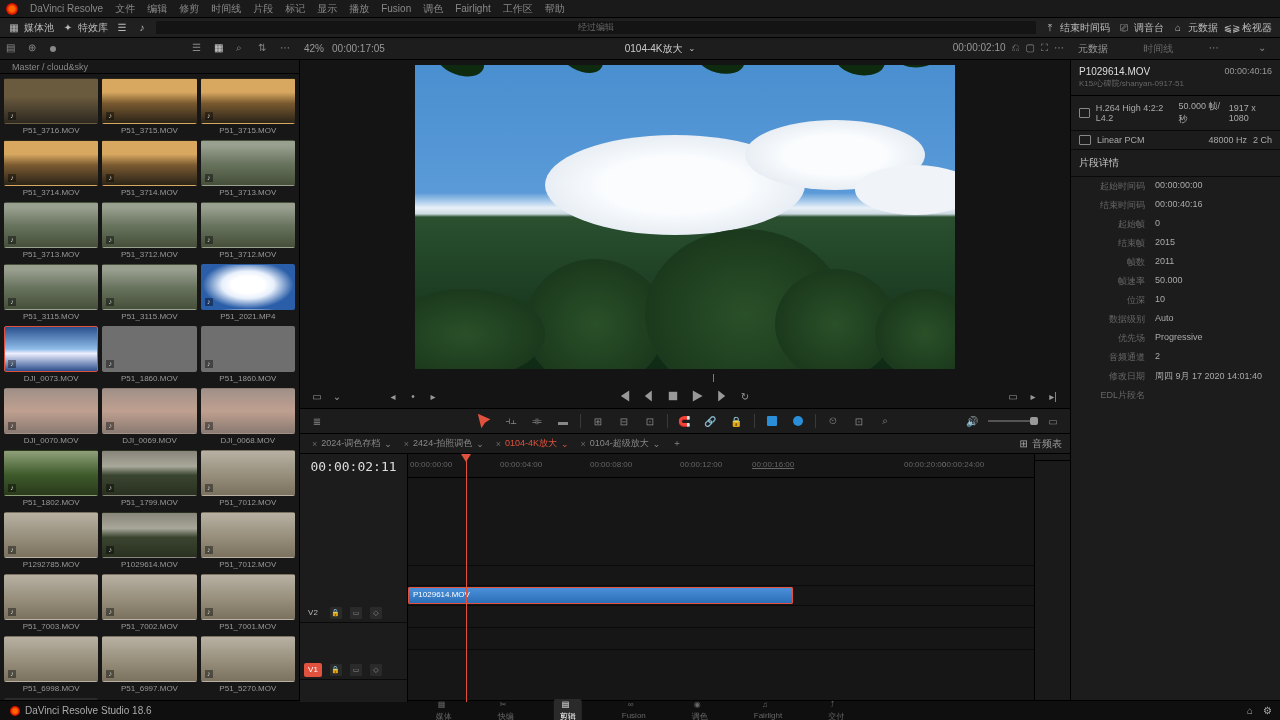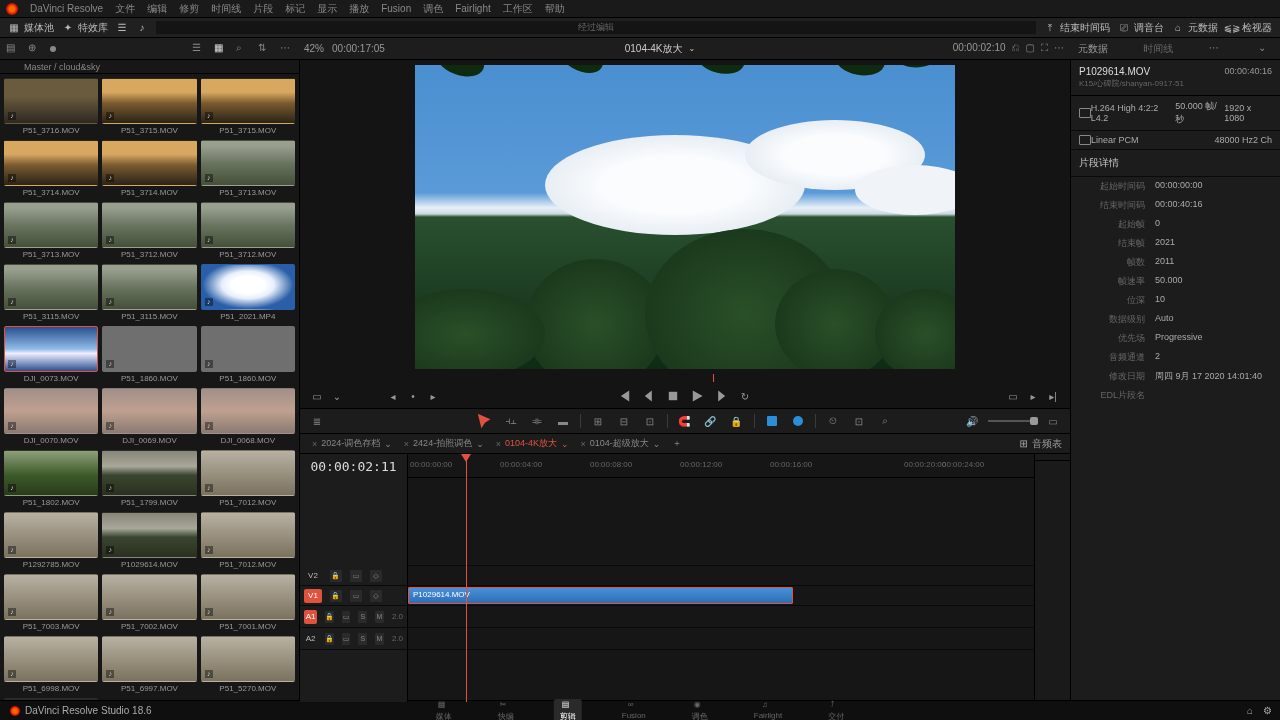--- a/index.html
+++ b/index.html
@@ -13,21 +13,21 @@
 .rowbar .ic { width:12px; height:12px; display:inline-flex; align-items:center; justify-content:center; }
 .rowbar .center { flex:1; text-align:center; color:#ccc; font-size:11px; }
 .secbar { height:22px; background:#1d1d1d; display:flex; align-items:center; border-bottom:1px solid #000; }
 .secbar .l { width:300px; display:flex; align-items:center; gap:8px; padding:0 6px; }
 .secbar .c { flex:1; display:flex; align-items:center; justify-content:center; color:#ccc; gap:6px; }
 .secbar .r { width:210px; display:flex; align-items:center; justify-content:space-between; padding:0 8px; color:#999; }
 .secbar .ic { width:14px; height:14px; cursor:pointer; color:#888; }
 .secbar .dot { width:6px;height:6px;border-radius:50%;background:#888;display:inline-block; }
 .main { display:flex; height:642px; }
 .mpool { width:300px; background:#171717; display:flex; flex-direction:column; border-right:1px solid #000; }
-.mpool .path { height:14px; padding:2px 24px; color:#888; font-size:9px; border-bottom:1px solid #000; }
+.mpool .path { height:14px; padding:2px 12px; color:#888; font-size:9px; border-bottom:1px solid #000; }
 .mpool .grid { flex:1; overflow:hidden; padding:4px; display:grid; grid-template-columns:repeat(3,1fr); gap:4px; align-content:start; }
 .clip { display:flex; flex-direction:column; cursor:pointer; position:relative; }
 .clip .th { height:46px; background:#333; border-radius:2px; position:relative; overflow:hidden; border:1px solid #0000; }
 .clip.sel .th { border:1px solid #e0523e; }
 .clip .cap { text-align:center; color:#999; font-size:8px; padding:2px 0 1px; white-space:nowrap; overflow:hidden; }
 .clip .aud { position:absolute; left:3px; bottom:3px; width:8px; height:8px; background:#0006; font-size:7px; color:#ccc; text-align:center; line-height:8px; }
 .th.sunset { background:linear-gradient(#6a5a3e 40%,#2d2820); }
 .th.sunset2 { background:linear-gradient(#d8a860 30%,#7a5a30 55%,#2a2418); }
 .th.grass { background:linear-gradient(#9aa090 10%,#6a7560 50%,#454f3a); }
 .th.cloud { background:linear-gradient(#2a4f8e,#8ebce8 50%,#eef 60%,#2a4f8e); }
@@ -62,41 +62,41 @@
 .toolbar .sep { width:1px; height:14px; background:#3a3a3a; }
 .toolbar .arrow svg { fill:#e0523e; }
 .toolbar .colbox { width:10px;height:10px;border-radius:1px; }
 .track { height:268px; display:flex; background:#161616; position:relative; }
 .track .tabs { position:absolute; top:0; left:0; right:0; height:20px; display:flex; align-items:center; gap:4px; padding:0 8px; background:#1c1c1c; border-bottom:1px solid #000; z-index:3; }
 .track .tab { display:flex; align-items:center; gap:4px; color:#888; font-size:9px; padding:2px 4px; cursor:pointer; border-radius:2px; }
 .track .tab.active { color:#e0523e; }
 .track .tab .x { color:#666; font-size:9px; }
 .track .head { width:108px; padding-top:20px; background:#1c1c1c; border-right:1px solid #000; z-index:2; }
 .track .tc { height:24px; display:flex; align-items:center; justify-content:center; color:#ddd; font-size:13px; font-family:monospace; }
-.trk { height:22px; display:flex; align-items:center; padding:0 4px; gap:8px; border-bottom:1px solid #0a0a0a; }
+.trk { height:22px; display:flex; align-items:center; padding:0 4px; gap:8px; border-bottom:1px solid #0a0a0a;margin-top:37px; }
 .trk.vid { height:20px; }
 .trk .lbl { width:18px; height:14px; font-size:8px; display:flex; align-items:center; justify-content:center; color:#bbb; border-radius:2px; }
 .trk .lbl.on { background:#e0523e; color:#fff; }
 .trk .mic { width:12px; height:12px; background:#2a2a2a; border-radius:1px; cursor:pointer; display:flex;align-items:center;justify-content:center;font-size:7px;color:#888; }
 .track .body { flex:1; padding-top:20px; position:relative; overflow:hidden; }
 .ruler { height:24px; position:relative; border-bottom:1px solid #000; }
 .ruler .t { position:absolute; font-size:8px; color:#666; top:6px; }
 .ruler .ph { position:absolute; top:2px; width:1px; height:260px; background:#e0523e; z-index:5; }
 .ruler .ph::before { content:''; position:absolute; top:-2px; left:-5px; border:5px solid transparent; border-top:8px solid #e0523e; }
 .tbody { position:relative; }
 .trow { height:20px; border-bottom:1px solid #0a0a0a; position:relative; }
 .trow.spacer { height:88px; }
 .trow.aud { height:22px; }
 .clipbar { position:absolute; top:1px; bottom:1px; background:linear-gradient(#4a8fd8,#2a6fb8); border:1px solid #e0523e; border-radius:1px; font-size:8px; color:#fff; padding:2px 4px; overflow:hidden; }
 .inspector { width:210px; background:#1c1c1c; border-left:1px solid #000; display:flex; flex-direction:column; }
 .ins-head { padding:6px 8px; border-bottom:1px solid #000; }
 .ins-head .name { color:#ddd; font-size:10px; }
 .ins-head .sub { color:#666; font-size:8px; margin-top:1px; }
 .ins-head .dur { float:right; color:#999; font-size:9px; }
-.codec { padding:4px 8px; display:flex; align-items:center; color:#aaa; font-size:9px; border-bottom:1px solid #0a0a0a; }
+.codec { padding:4px 8px; display:flex; align-items:center; gap:6px; color:#aaa; font-size:9px; border-bottom:1px solid #0a0a0a; }
 .codec .ic { width:12px;height:10px;border:1px solid #888;border-radius:1px; }
 .sect { padding:6px 8px; color:#ccc; font-size:10px; border-bottom:1px solid #0a0a0a; }
 .mrow { display:flex; padding:3px 8px; font-size:9px; }
 .mrow .k { width:76px; text-align:right; color:#666; padding-right:10px; }
 .mrow .v { color:#aaa; }
 .bottom { position:fixed; bottom:0; left:0; right:0; height:20px; background:#0f0f0f; border-top:1px solid #000; display:flex; align-items:center; }
 .bottom .name { padding:0 10px; color:#aaa; font-size:10px; display:flex; align-items:center; gap:5px; }
 .bottom .pages { position:absolute; left:50%; transform:translateX(-50%); display:flex; gap:34px; }
 .bottom .pg { display:flex; flex-direction:column; align-items:center; cursor:pointer; color:#666; font-size:8px; gap:1px; padding:1px 6px; }
 .bottom .pg.act { color:#fff; background:#2a2a2a; border-radius:3px; }
@@ -559,21 +559,21 @@
             <span style="font-size:8px;color:#666">2.0</span>
           </div>
       </div>
       <div class="body">
         <div class="ruler" id="ruler">
           <div class="ph" style="left:58px"></div>
         <span class="t" style="left: 2px;">00:00:00:00</span>
             <span class="t" style="left: 92px;">00:00:04:00</span>
             <span class="t" style="left: 182px;">00:00:08:00</span>
             <span class="t" style="left: 272px;">00:00:12:00</span>
-            <span class="t" style="left: 362px;">00:00:16:00</span>
+            <span class="t" style="left: 344px; text-decoration: underline;">00:00:16:00</span>
             <span class="t" style="left: 452px; margin-left: 44px;">00:00:20:00</span>
             <span class="t" style="left: 534px;">00:00:24:00</span>
           </div>
         <div class="tbody">
           <div class="trow spacer"></div>
           <div class="trow"></div>
           <div class="trow">
             <div class="clipbar" style="left:0;width:385px">P1029614.MOV</div>
           </div>
           <div class="trow aud"></div>
@@ -589,21 +589,21 @@
   <div class="inspector">
     <div class="ins-head">
       <span class="dur">00:00:40:16</span>
       <div class="name">P1029614.MOV</div>
       <div class="sub">K15/心碑院/shanyan-0917-51</div>
     </div>
     <div class="codec">
         <span class="ic"></span>
         <span>H.264 High 4:2:2 L4.2</span>
         <span style="margin-left:auto">50.000 帧/秒</span>
-        <span>1920 x 1080</span>
+        <span>1917 x 1080</span>
       </div>
     <div class="codec">
         <span class="ic"></span>
         <span>Linear PCM</span>
         <span style="margin-left:auto">48000 Hz</span>
         <span>2 Ch</span>
       </div>
     <div class="sect">片段详情</div>
     <div id="meta">
         <div class="mrow">
@@ -613,21 +613,21 @@
         <div class="mrow">
           <div class="k">结束时间码</div>
           <div class="v">00:00:40:16</div>
         </div>
         <div class="mrow">
           <div class="k">起始帧</div>
           <div class="v">0</div>
         </div>
         <div class="mrow">
           <div class="k">结束帧</div>
-          <div class="v">2021</div>
+          <div class="v">2015</div>
         </div>
         <div class="mrow">
           <div class="k">帧数</div>
           <div class="v">2011</div>
         </div>
         <div class="mrow">
           <div class="k">帧速率</div>
           <div class="v">50.000</div>
         </div>
         <div class="mrow">

